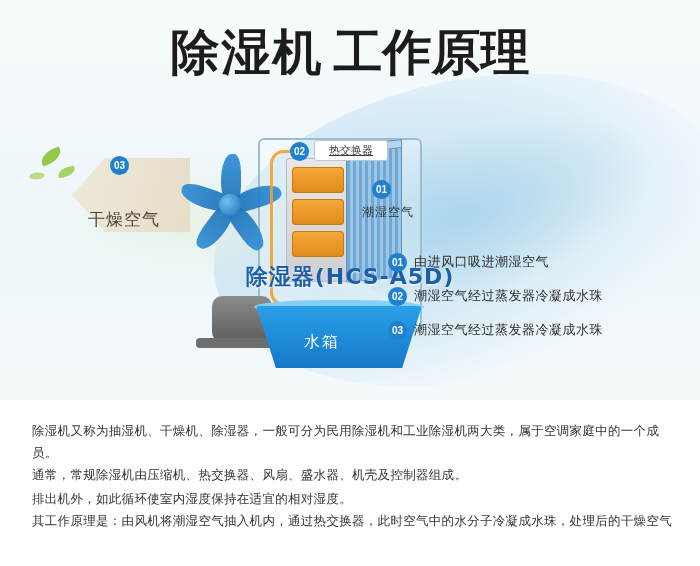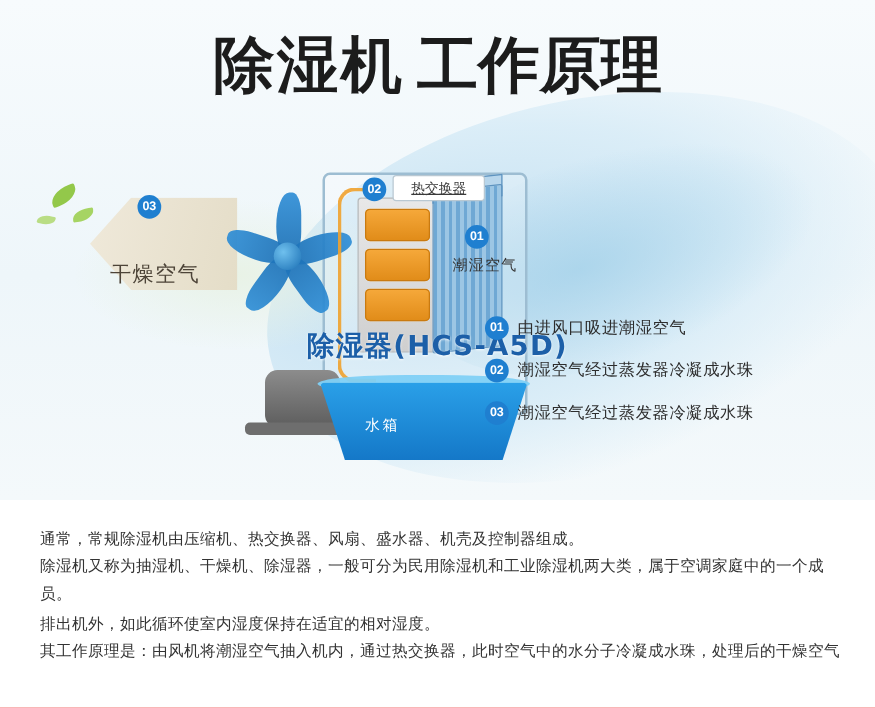--- a/index.html
+++ b/index.html
@@ -212,22 +212,22 @@
   #tank-top {
     position: absolute;
     left: 254px; top: 180px;
     width: 170px; height: 14px;
     background: #7fd0f5;
     border-radius: 50%/60%;
     opacity: .95;
   }
   #tank-label {
     position: absolute;
-    left: 292px; top: 212px;
-    font-size: 12px;
+    left: 304px; top: 212px;
+    font-size: 16px;
     color: #ffffff;
     letter-spacing: 2px;
     font-family: Liberation Serif, serif;
   }
 
   
   #compressor {
     position: absolute;
     left: 212px; top: 176px;
     width: 60px; height: 46px;
@@ -423,22 +423,22 @@
       </div>
       <div class="step">
         <span class="sbadge">03</span>
         <span class="stext">潮湿空气经过蒸发器冷凝成水珠</span>
       </div>
     </div>
   </div>
 
   <div id="body-text">
     <div class="para" id="para1">
+      <span class="line">除湿机又称为抽湿机、干燥机、除湿器，一般可分为民用除湿机和工业除湿机两大类，属于空调家庭中的一个成员。</span>
       <span class="line">通常，常规除湿机由压缩机、热交换器、风扇、盛水器、机壳及控制器组成。</span>
-      <span class="line">除湿机又称为抽湿机、干燥机、除湿器，一般可分为民用除湿机和工业除湿机两大类，属于空调家庭中的一个成员。</span>
     </div>
     <div class="para" id="para2">
       <span class="line">排出机外，如此循环使室内湿度保持在适宜的相对湿度。</span>
       <span class="line">其工作原理是：由风机将潮湿空气抽入机内，通过热交换器，此时空气中的水分子冷凝成水珠，处理后的干燥空气</span>
     </div>
   </div>
 
 </div>
 
 </body></html>

